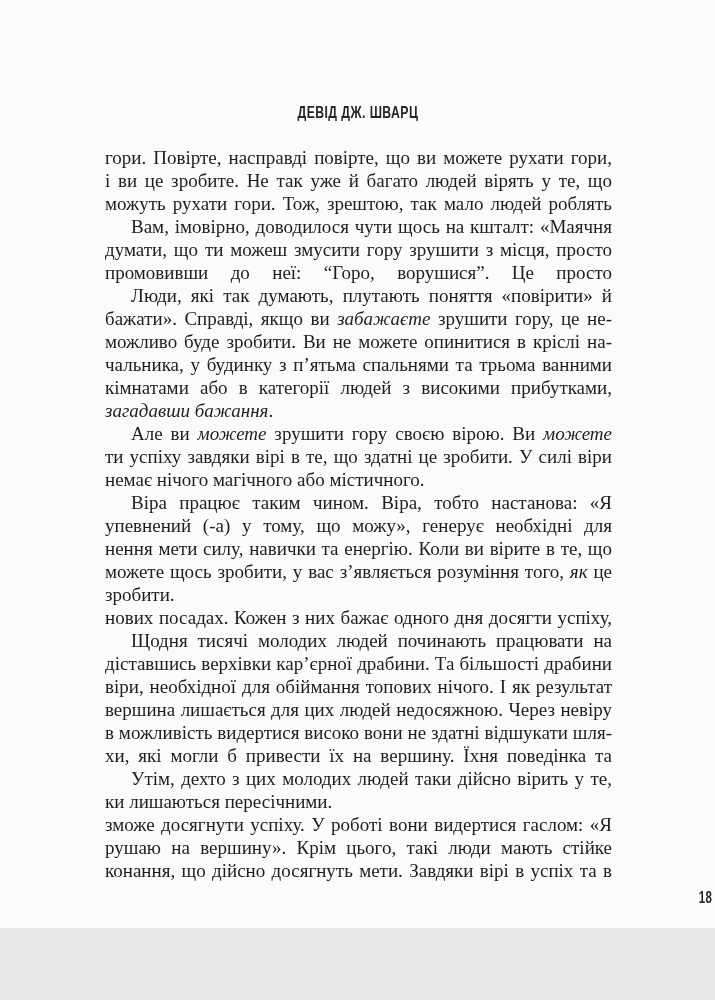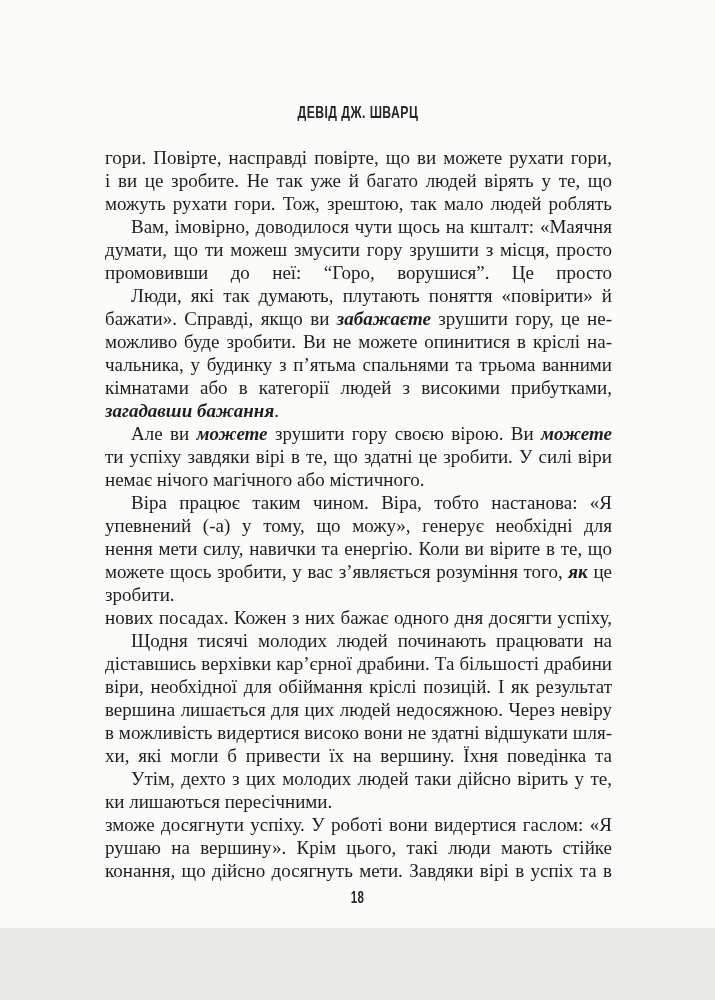--- a/index.html
+++ b/index.html
@@ -43,27 +43,27 @@
     font-size: 19px;
     line-height: 23px;
     height: 23px;
     overflow: hidden;
     text-align: justify;
     text-align-last: justify;
     white-space: normal;
   }
   .line.end { text-align-last: left; }
   .line.indent { text-indent: 26px; }
-  .it { font-style: italic; font-weight: bold; }
+  .it { font-style: italic; }
   .page-number {
     position: absolute;
     top: 889px;
     left: 0;
     right: 0;
-    text-align: center;
+    text-align: right;
   }
   .page-number .cond {
     font-size: 16px;
     letter-spacing: 0.5px;
   }
 </style>
 </head>
 <body>
 
 <div class="page">
@@ -88,21 +88,21 @@
       <div class="line"><span>ти успіху завдяки вірі в те, що здатні це зробити. У силі віри</span></div>
       <div class="line end"><span>немає нічого магічного або містичного.</span></div>
       <div class="line indent"><span>Віра працює таким чином. Віра, тобто настанова: «Я цілком</span></div>
       <div class="line"><span>упевнений (-а) у тому, що можу», генерує необхідні для досяг-</span></div>
       <div class="line"><span>нення мети силу, навички та енергію. Коли ви вірите в те, що</span></div>
       <div class="line"><span>можете щось зробити, у вас з’являється розуміння того, </span><span class="it">як</span><span> це</span></div>
       <div class="line end"><span>зробити.</span></div>
       <div class="line"><span>нових посадах. Кожен з них бажає одного дня досягти успіху,</span></div>
       <div class="line indent"><span>Щодня тисячі молодих людей починають працювати на</span></div>
       <div class="line"><span>діставшись верхівки кар’єрної драбини. Та більшості драбини</span></div>
-      <div class="line"><span>віри, необхідної для обіймання кріслі позицій. І як результат</span></div>
+      <div class="line"><span>віри, необхідної для обіймання топових нічого. І як результат</span></div>
       <div class="line"><span>вершина лишається для цих людей недосяжною. Через невіру</span></div>
       <div class="line"><span>в можливість видертися високо вони не здатні відшукати шля-</span></div>
       <div class="line"><span>хи, які могли б привести їх на вершину. Їхня поведінка та вчин-</span></div>
       <div class="line indent"><span>Утім, дехто з цих молодих людей таки дійсно вірить у те, що</span></div>
       <div class="line end"><span>ки лишаються пересічними.</span></div>
       <div class="line"><span>зможе досягнути успіху. У роботі вони видертися гаслом: «Я ви-</span></div>
       <div class="line"><span>рушаю на вершину». Крім цього, такі люди мають стійке пере-</span></div>
       <div class="line"><span>конання, що дійсно досягнуть мети. Завдяки вірі в успіх та в те,</span></div>
     </div>
 

